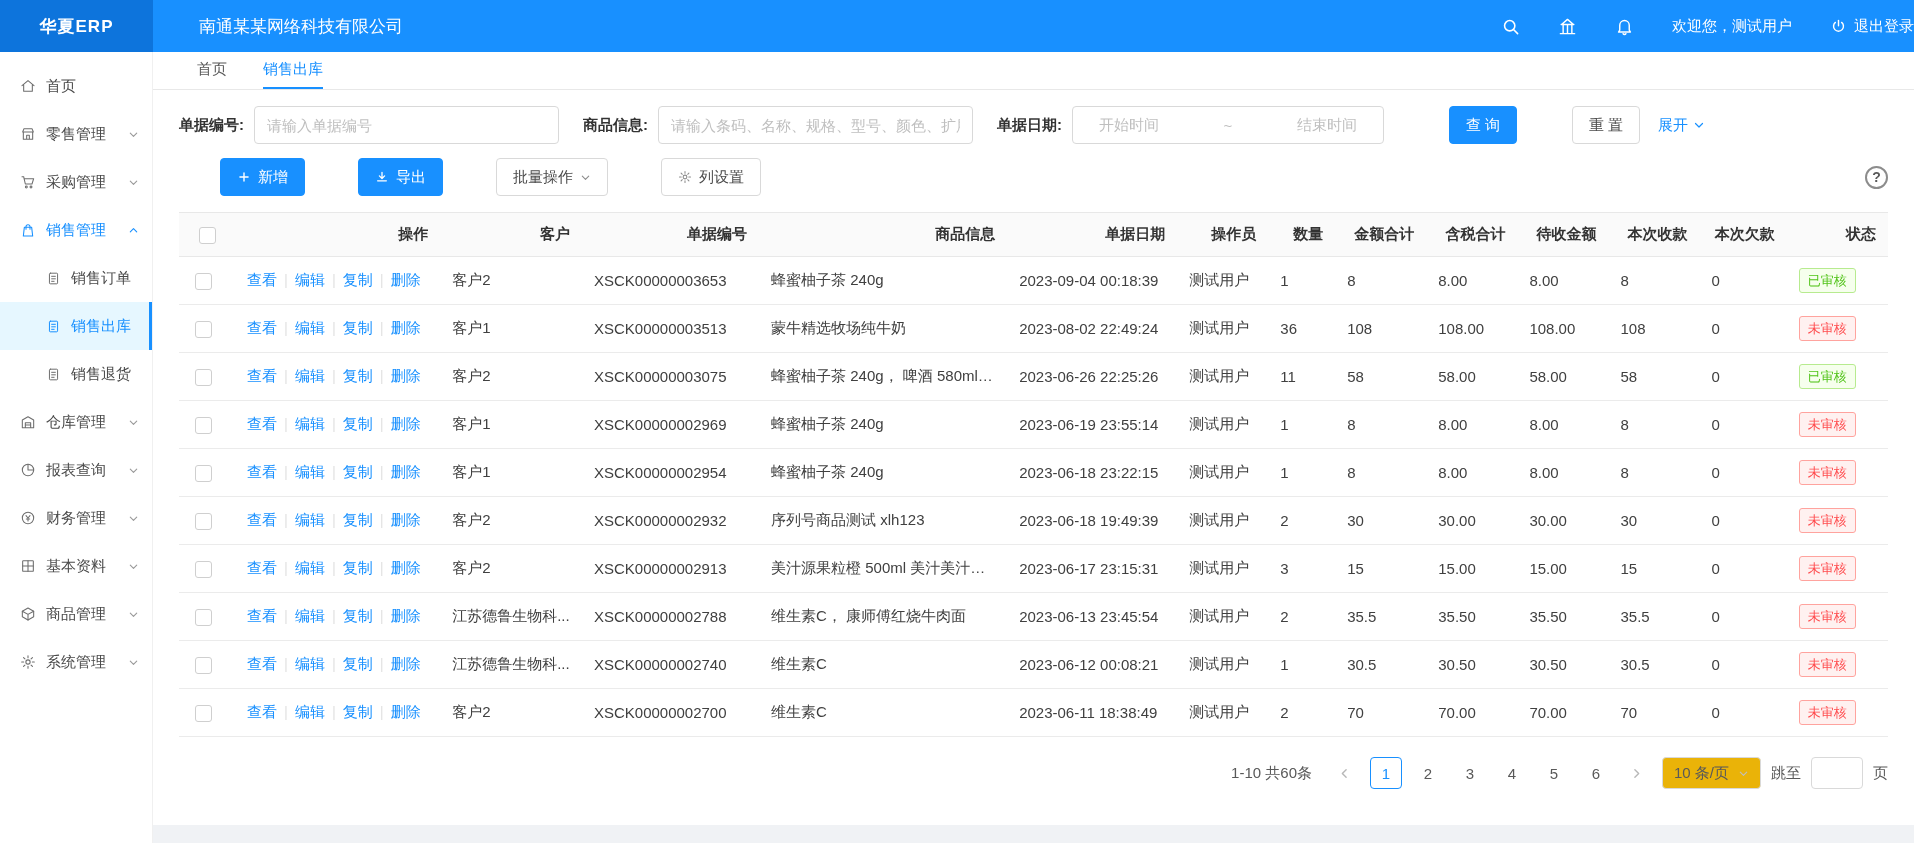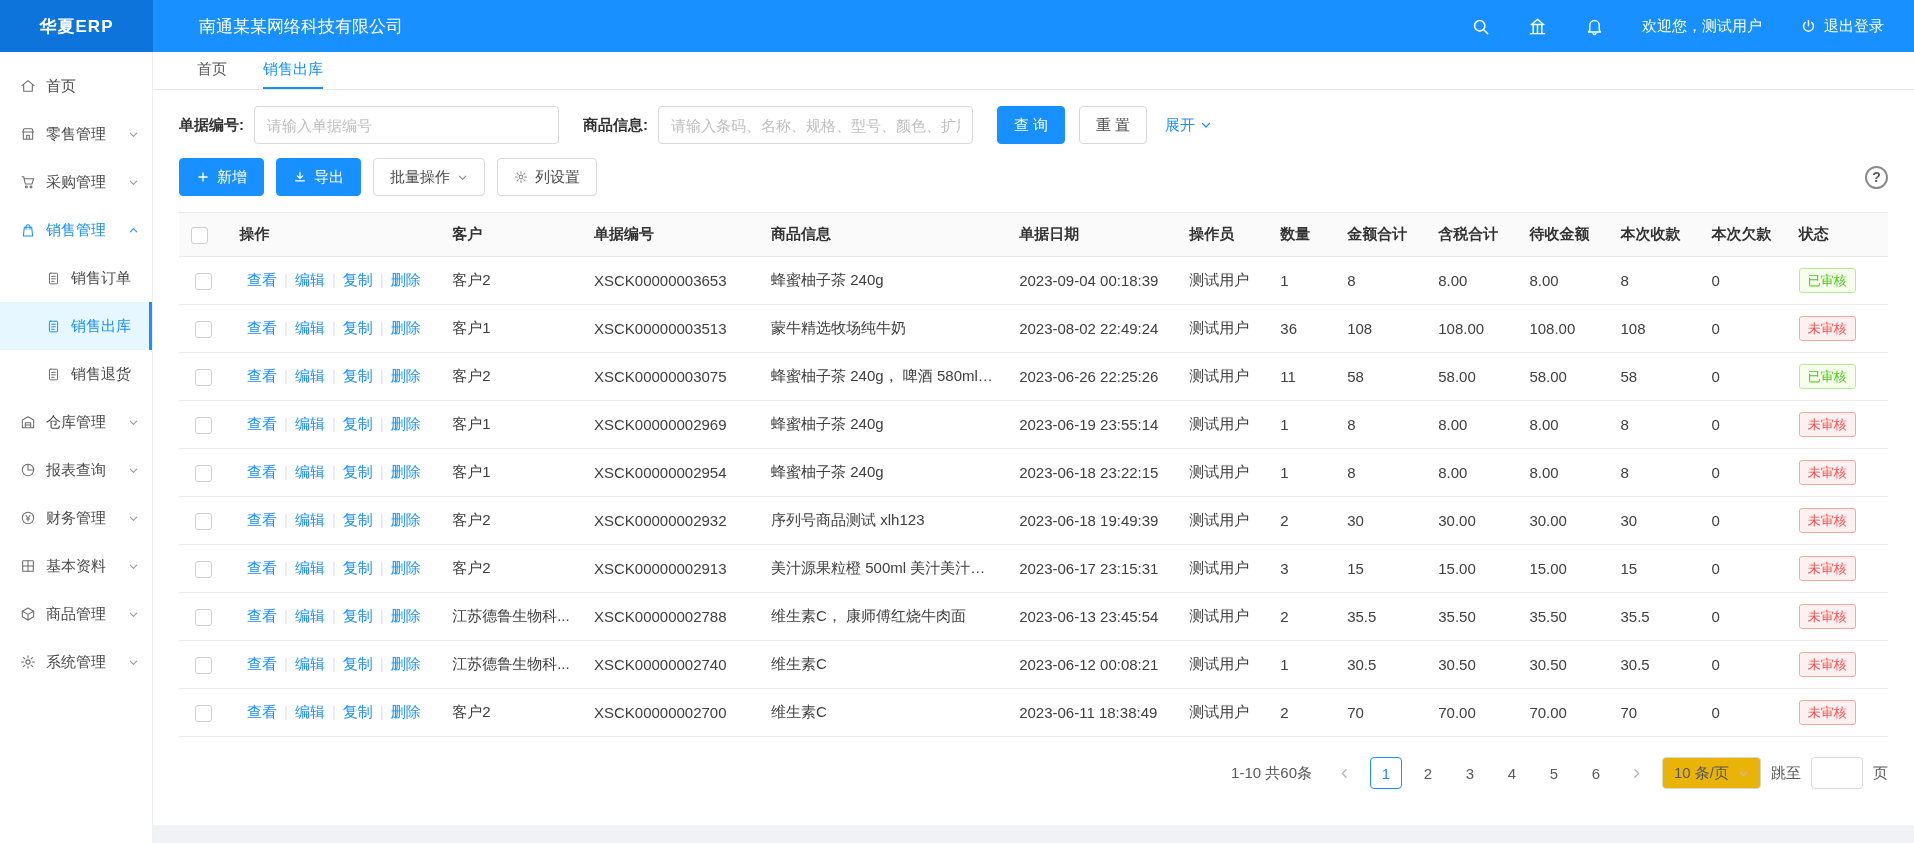--- a/index.html
+++ b/index.html
@@ -8,21 +8,21 @@
     font-family: "Liberation Sans", "DejaVu Sans", sans-serif;
     font-size: 15px; color: #404040; background: #f0f2f5;
   }
   svg { display: block; }
 
   
   .topbar { height: 52px; background: #1890ff; display: flex; align-items: center; color: #fff; }
   .logo { width: 153px; height: 100%; background: #0d74dc; display: flex; align-items: center; justify-content: center;
           font-size: 17px; font-weight: bold; letter-spacing: 1px; cursor: pointer; flex-shrink: 0; }
   .company { margin-left: 46px; font-size: 17px; }
-  .topbar-right { margin-left: auto; display: flex; align-items: flex-start; gap: 38px; padding-right: 30px; }
+  .topbar-right { margin-left: auto; display: flex; align-items: flex-start; gap: 38px; }
   .tb-icon { display: flex; cursor: pointer; }
   .tb-icon svg { width: 19px; height: 19px; }
   .welcome { font-size: 15px; cursor: pointer; }
   .logout { display: flex; align-items: center; gap: 7px; cursor: pointer; }
   .logout svg { width: 17px; height: 17px; }
 
   
   .layout { display: flex; height: 791px; }
   .sidebar { width: 153px; background: #fff; border-right: 1px solid #f0f0f0; padding-top: 10px; flex-shrink: 0; }
   .menu-item { height: 48px; display: flex; align-items: center; padding: 0 13px 0 20px; gap: 10px;
@@ -50,37 +50,37 @@
   .filter-group label { font-weight: bold; color: #333; white-space: nowrap; }
   .f-input { height: 38px; border: 1px solid #d9d9d9; border-radius: 4px; padding: 0 12px; font-size: 15px;
              color: #404040; font-family: inherit; outline: none; background: #fff; }
   .f-input::placeholder { color: #bfbfbf; }
   .w-bill { width: 305px; }
   .w-product { width: 315px; }
   .date-range { width: 312px; height: 38px; border: 1px solid #d9d9d9; border-radius: 4px; display: flex;
                 align-items: center; justify-content: space-between; padding: 0 26px; color: #bfbfbf; cursor: pointer; background: #fff; }
   .btn { height: 38px; border: 1px solid #d9d9d9; background: #fff; border-radius: 4px; padding: 0 16px;
          font-size: 15px; color: #4a4a4a; display: inline-flex; align-items: center; gap: 7px; cursor: pointer;
-         font-family: inherit; white-space: nowrap; }
+         font-family: inherit; white-space: nowrap; margin-left: 41px; }
   .btn svg { width: 14px; height: 14px; }
   .btn-primary { background: #1890ff; border-color: #1890ff; color: #fff; }
   .spaced { letter-spacing: 4px; padding-right: 12px; }
   .expand-link { color: #1890ff; display: inline-flex; align-items: center; gap: 5px; cursor: pointer; margin-left: 4px; }
   .expand-link svg { width: 12px; height: 12px; }
 
   
   .toolbar-row { display: flex; align-items: center; gap: 12px; margin-top: 14px; }
   .help { margin-left: auto; width: 23px; height: 23px; border: 2px solid #8c8c8c; border-radius: 50%;
           color: #595959; display: flex; align-items: center; justify-content: center; font-size: 14px;
           font-weight: bold; cursor: pointer; }
 
   
   .data-table { width: 100%; border-collapse: collapse; table-layout: fixed; margin-top: 16px; }
   .data-table th { background: #fafafa; border-top: 1px solid #e8e8e8; border-bottom: 1px solid #e8e8e8;
-                   height: 44px; font-weight: bold; color: #333; text-align: left; padding: 0 12px;
+                   height: 44px; font-weight: bold; color: #333; text-align: right; padding: 0 12px;
                    font-size: 15px; white-space: nowrap; overflow: hidden; }
   .data-table td { height: 48px; border-bottom: 1px solid #ebebeb; padding: 0 12px; white-space: nowrap;
                    overflow: hidden; text-overflow: ellipsis; color: #404040; font-size: 15px; }
   .c-center { text-align: center; }
   .ops a { color: #1890ff; cursor: pointer; text-decoration: none; }
   .sep { color: #e3e3e3; margin: 0 7px; }
   .checkbox { display: inline-block; width: 17px; height: 17px; border: 1px solid #cfcfcf; border-radius: 3px;
               background: #fff; cursor: pointer; vertical-align: middle; }
   .tag { display: inline-block; font-size: 13px; line-height: 1; padding: 5px 8px; border-radius: 3px; border: 1px solid; }
   .tag-green { color: #52c41a; border-color: #b7eb8f; background: #f6ffed; }
@@ -289,20 +289,28 @@
       <div class="content">
 
         <div class="filter-row">
           <div class="filter-group">
             <label>单据编号:</label>
             <input class="f-input w-bill" placeholder="请输入单据编号" style="">
           </div>
           <div class="filter-group">
             <label>商品信息:</label>
             <input class="f-input w-product" placeholder="请输入条码、名称、规格、型号、颜色、扩展..." style="">
+          </div>
+          <div class="filter-group">
+            <label>单据日期:</label>
+            <div class="date-range">
+              <span>开始时间</span>
+              <span>~</span>
+              <span>结束时间</span>
+            </div>
           </div>
           <button class="btn btn-primary spaced">查询</button>
           <button class="btn spaced">重置</button>
           <a class="expand-link">
             <span>展开</span>
             <svg viewBox="0 0 24 24" fill="none" stroke="currentColor" stroke-width="2.4" stroke-linecap="round" stroke-linejoin="round">
                 <path d="M5 9l7 7 7-7"></path>
               </svg>
           </a>
         </div>

